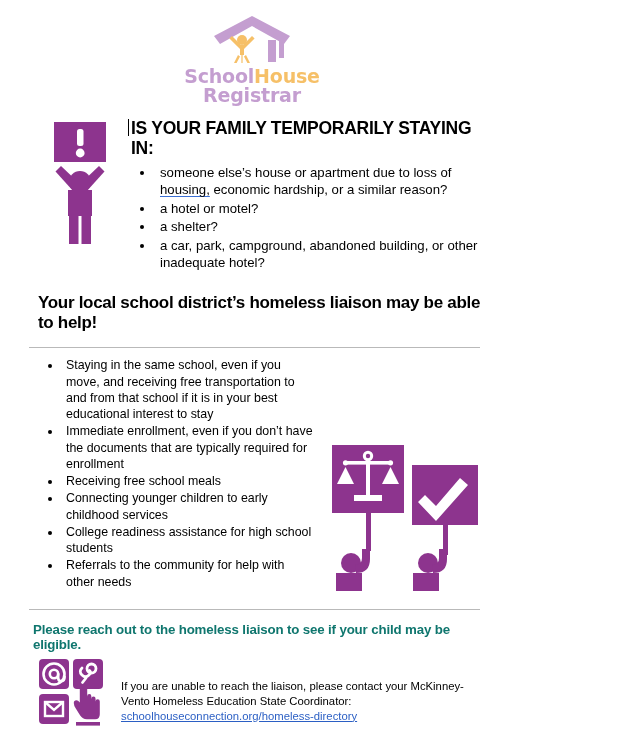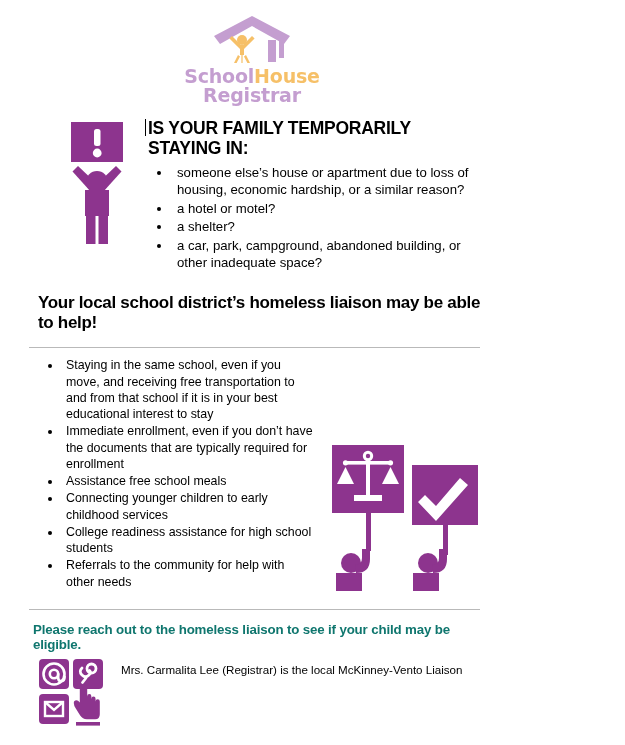--- a/index.html
+++ b/index.html
@@ -45,21 +45,21 @@
     letter-spacing: -0.2px;
   }
   .w-school { color: #c49ed0; }
   .w-house  { color: #f6c068; }
   .w-conn   { color: #c49ed0; }
 
   
   .sec1 {
     display: flex;
     align-items: flex-start;
-    padding: 12px 22px 0 65px;
+    padding: 12px 22px 0 48px;
   }
   .sec1-icon {
     width: 64px;
     flex: 0 0 64px;
     padding-top: 4px;
   }
   .sec1-icon svg { display: block; width: 64px; height: 122px; }
   .sec1-body {
     flex: 1 1 auto;
     padding-left: 17px;
@@ -88,20 +88,21 @@
     padding-left: 26px;
     list-style: disc;
   }
   ul.q-list li {
     font-size: 13.2px;
     line-height: 1.32;
     margin-bottom: 1px;
     padding-left: 5px;
   }
   .sugg {
+    text-decoration: underline;
     text-decoration-color: #3b6fd4;
     -webkit-text-decoration-color: #3b6fd4;
     text-underline-offset: 2px;
   }
 
   
   .tagline {
     margin: 20px 0 0 0;
     padding: 0 22px 0 38px;
     font-size: 17px;
@@ -247,35 +248,35 @@
         <rect x="21" y="92" width="9.5" height="30" fill="#8d348e"></rect>
         <rect x="33.5" y="92" width="9.5" height="30" fill="#8d348e"></rect>
       </svg>
     </div>
     <div class="sec1-body">
       <h1 class="headline">IS YOUR FAMILY TEMPORARILY STAYING IN:</h1>
       <ul class="q-list">
         <li><span>someone else’s house or apartment due to loss of </span><span class="sugg">housing,</span><span> economic hardship, or a similar reason?</span></li>
         <li><span>a hotel or motel?</span></li>
         <li><span>a shelter?</span></li>
-        <li><span>a car, park, campground, abandoned building, or other inadequate space?</span></li>
+        <li><span>a car, park, campground, abandoned building, or other inadequate hotel?</span></li>
       </ul>
     </div>
   </div>
 
   <div class="tagline">Your local school district’s homeless liaison may be able to help!</div>
 
   <hr class="rule">
 
 
   <div class="sec2">
     <ul class="benefit-list">
       <li>Staying in the same school, even if you move, and receiving free transportation to and from that school if it is in your best educational interest to stay</li>
       <li>Immediate enrollment, even if you don’t have the documents that are typically required for enrollment</li>
-      <li>Assistance free school meals</li>
+      <li>Receiving free school meals</li>
       <li>Connecting younger children to early childhood services</li>
       <li>College readiness assistance for high school students</li>
       <li>Referrals to the community for help with other needs</li>
     </ul>
     <div class="sec2-art">
       <svg viewBox="0 0 158 152" xmlns="http://www.w3.org/2000/svg">
 
         <rect x="6" y="6" width="72" height="68" fill="#8d348e"></rect>
         <g fill="#ffffff">
           <rect x="40" y="18" width="4" height="38"></rect>
@@ -338,17 +339,17 @@
           <path d="M7 44 l9 8 l9 -8" fill="none" stroke="#ffffff" stroke-width="2.4"></path>
         </g>
 
         <g fill="#8d348e">
           <path d="M45 26 q-3.2 0 -3.2 3.4 v15 q-1.6 -2.2 -3.4 -2.2 q-2.6 0 -2.6 2.8 q0 2.6 2 5.6 l4.4 7 q2.4 3.6 6.6 3.6 h8.4 q4.6 0 4.6 -5 v-12.6 q0 -2.4 -2.1 -2.4 q-2.1 0 -2.1 2.2 v-2.4 q0 -2.4 -2.1 -2.4 q-2.1 0 -2.1 2.4 v-2.6 q0 -2.4 -2.1 -2.4 q-2.1 0 -2.1 2.4 v-9 q0 -3.4 -3.2 -3.4 z"></path>
           <rect x="38" y="64" width="24" height="3.6"></rect>
         </g>
       </svg>
     </div>
     <div class="foot-text">
-      <div class="foot-line1">Mrs. Carmalita Lee (Registrar) is the local McKinney-Vento Liaison</div>
+      <div class="foot-line2"><span>If you are unable to reach the liaison, please contact your McKinney-Vento Homeless Education State Coordinator: </span><a class="link" href="#">schoolhouseconnection.org/homeless-directory</a></div>
     </div>
   </div>
 
 </div>
 
 </body></html>

